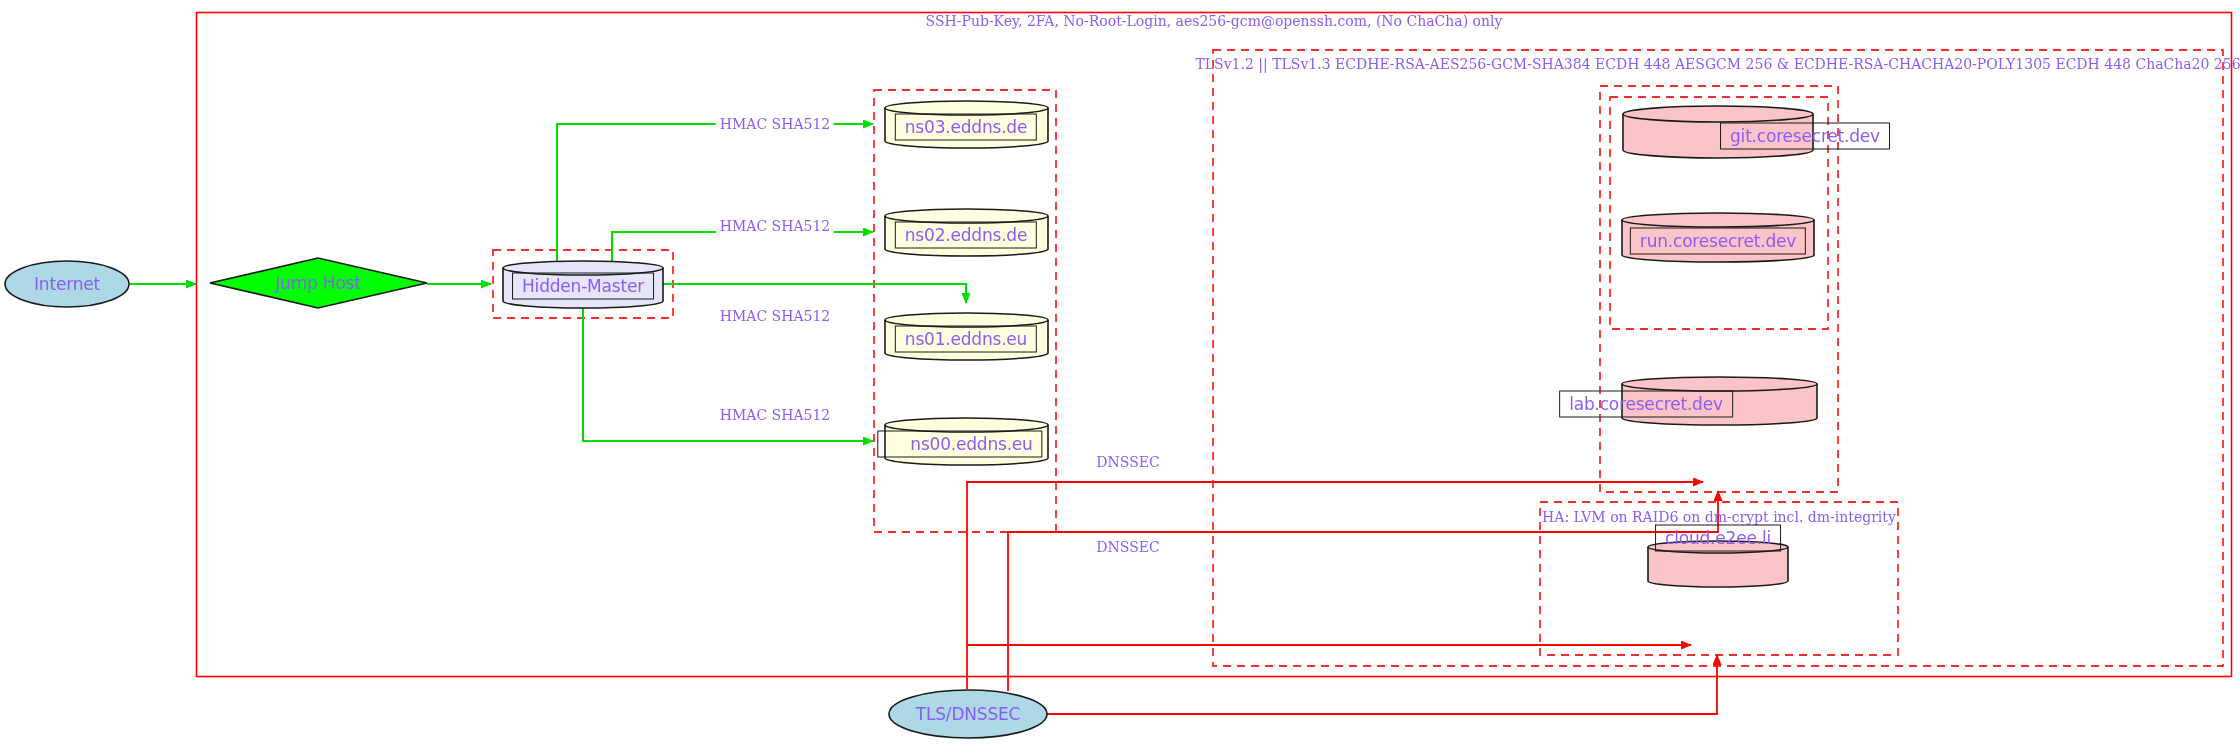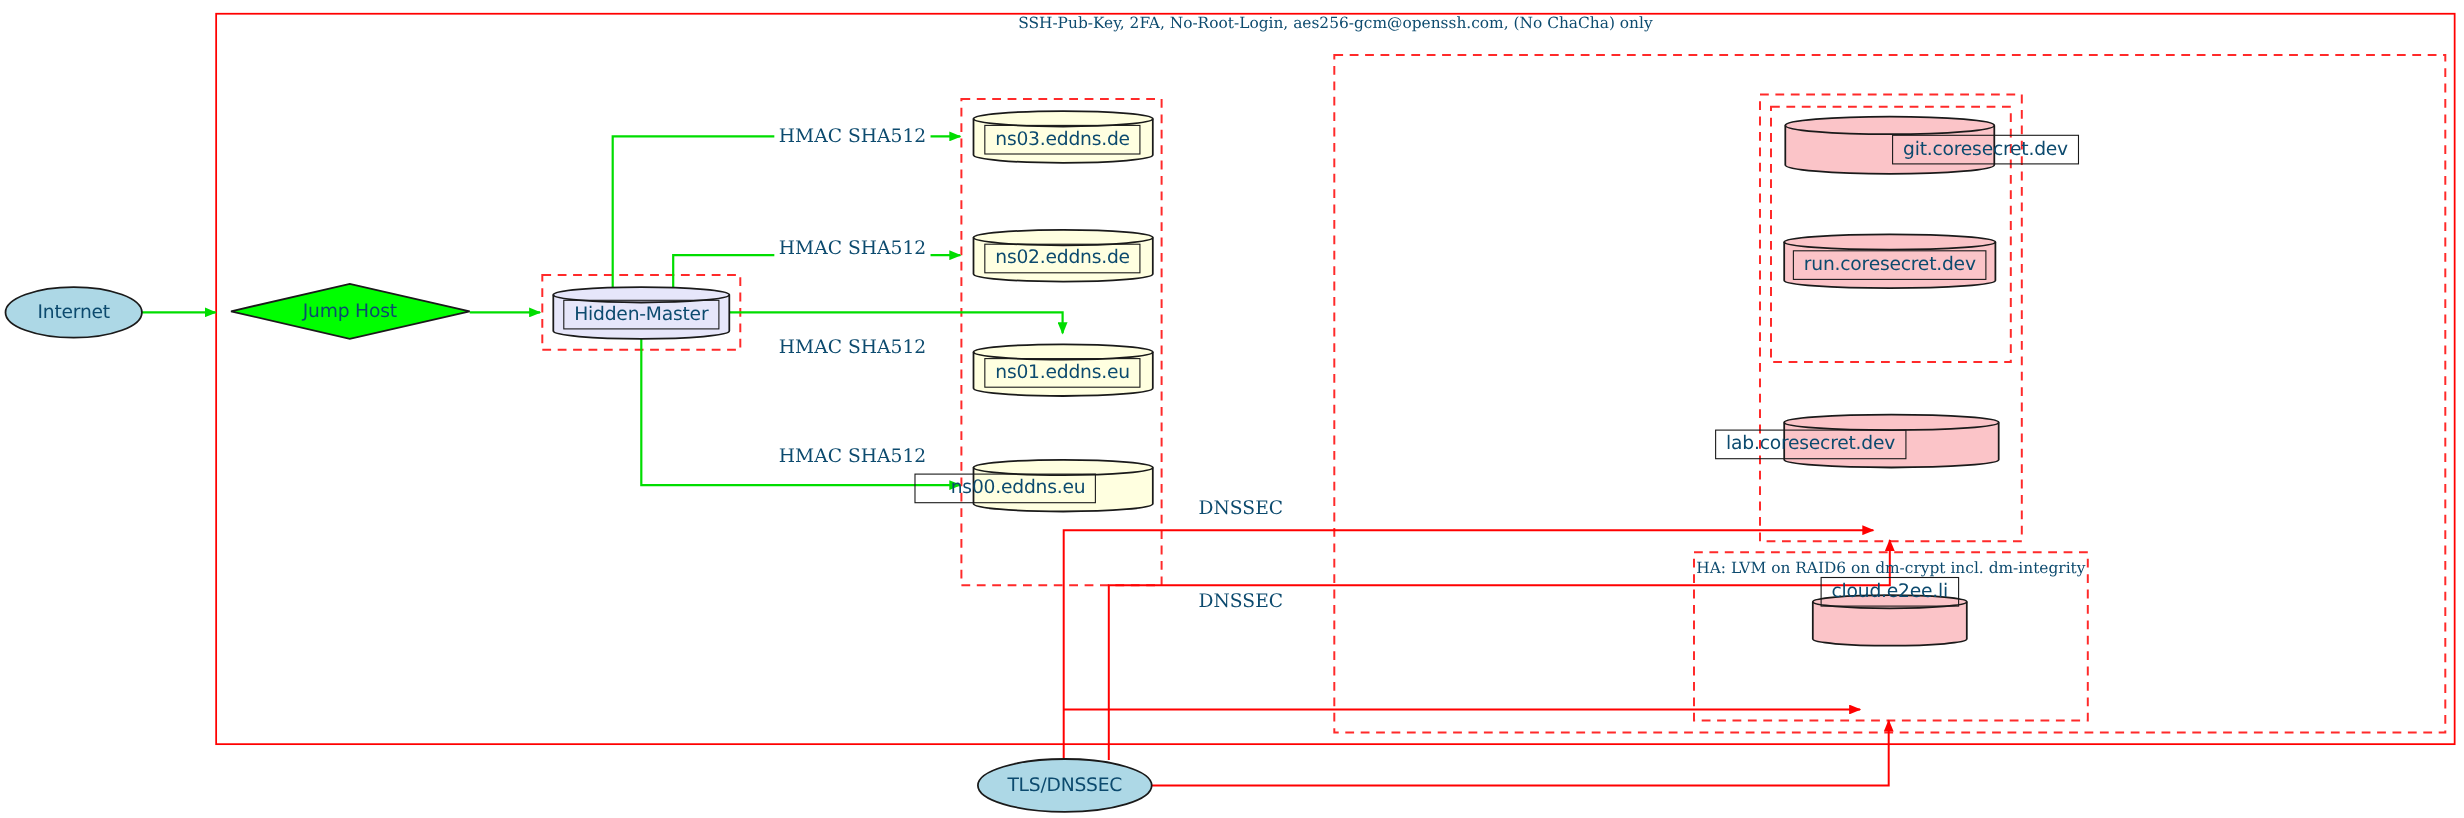--- a/index.html
+++ b/index.html
@@ -1,24 +1,24 @@
 <!DOCTYPE html>
 <html><head>
 <meta charset="utf-8">
 <style>
   html,body{margin:0;padding:0;background:#fff;}
   .canvas{position:relative;width:2240px;height:744px;background:#ffffff;overflow:hidden;
           font-family:"DejaVu Sans",sans-serif;}
   svg.overlay{position:absolute;left:0;top:0;}
-  .lbl{position:absolute;transform:translate(-50%,-50%);white-space:nowrap;color:#0c4a6e;}
+  .lbl{position:absolute;transform:translate(-50%,-50%);white-space:nowrap;color:#8b5cf6;}
   .node-lbl{font-family:"DejaVu Sans",sans-serif;font-size:17px;letter-spacing:-0.2px;}
   .boxed{border:1.4px solid #1a1a1a;padding:2px 9px 3px 9px;background:transparent;}
   .serif-lbl{font-family:"DejaVu Serif","Liberation Serif",serif;}
   .cluster-lbl{font-size:14px;}
-  .edge-lbl{font-size:17px;}
+  .edge-lbl{font-size:14px;}
   .white-bg{background:#ffffff;padding:0 4px;}
   .shape{stroke:#1a1a1a;stroke-width:1.6px;}
   .edge-g{stroke:#00dd00;stroke-width:2px;fill:none;}
   .edge-r{stroke:#ff0000;stroke-width:1.8px;fill:none;}
   .box-dash{fill:none;stroke:#ff2a2a;stroke-width:1.8px;stroke-dasharray:8 6;}
   .box-solid{fill:none;stroke:#ff0000;stroke-width:1.6px;}
 </style>
 </head>
 <body>
 
@@ -81,35 +81,36 @@
     <path class="shape" d="M1622,384 A97.5,7 0 0 1 1817,384 L1817,418 A97.5,7 0 0 1 1622,418 Z" fill="#fbc4c8"></path>
     <path class="shape" fill="none" d="M1622,384 A97.5,7 0 0 0 1817,384"></path>
 
     <path class="shape" d="M1648,547 A70,6 0 0 1 1788,547 L1788,581 A70,6 0 0 1 1648,581 Z" fill="#fbc4c8"></path>
     <path class="shape" fill="none" d="M1648,547 A70,6 0 0 0 1788,547"></path>
 
     <ellipse class="shape" cx="968" cy="714" rx="79" ry="24" fill="#add8e6"></ellipse>
   </svg>
 
   <span class="lbl serif-lbl cluster-lbl" style="left:1214px;top:21px;">SSH-Pub-Key, 2FA, No-Root-Login, aes256-gcm@openssh.com, (No ChaCha) only</span>
+  <span class="lbl serif-lbl cluster-lbl" style="left:1718px;top:64px;">TLSv1.2 || TLSv1.3 ECDHE-RSA-AES256-GCM-SHA384 ECDH 448 AESGCM 256 &amp; ECDHE-RSA-CHACHA20-POLY1305 ECDH 448 ChaCha20 256</span>
   <span class="lbl serif-lbl cluster-lbl" style="left:1719px;top:517px;">HA: LVM on RAID6 on dm-crypt incl. dm-integrity</span>
 
   <span class="lbl serif-lbl edge-lbl white-bg" style="left:775px;top:124px;">HMAC SHA512</span>
   <span class="lbl serif-lbl edge-lbl white-bg" style="left:775px;top:226px;">HMAC SHA512</span>
   <span class="lbl serif-lbl edge-lbl" style="left:775px;top:316px;">HMAC SHA512</span>
   <span class="lbl serif-lbl edge-lbl" style="left:775px;top:415px;">HMAC SHA512</span>
   <span class="lbl serif-lbl edge-lbl" style="left:1128px;top:462px;">DNSSEC</span>
   <span class="lbl serif-lbl edge-lbl" style="left:1128px;top:547px;">DNSSEC</span>
 
   <span class="lbl node-lbl" style="left:67px;top:284px;">Internet</span>
   <span class="lbl node-lbl" style="left:318px;top:283px;">Jump Host</span>
   <span class="lbl node-lbl boxed" style="left:583px;top:286px;">Hidden-Master</span>
   <span class="lbl node-lbl boxed" style="left:966px;top:127px;">ns03.eddns.de</span>
   <span class="lbl node-lbl boxed" style="left:966px;top:235px;">ns02.eddns.de</span>
   <span class="lbl node-lbl boxed" style="left:966px;top:339px;">ns01.eddns.eu</span>
-  <span class="lbl node-lbl boxed" style="left:914px;top:444px;padding-left:32px;">ns00.eddns.eu</span>
+  <span class="lbl node-lbl boxed" style="left:960px;top:444px;padding-left:32px;">ns00.eddns.eu</span>
   <span class="lbl node-lbl boxed" style="left:1805px;top:136px;">git.coresecret.dev</span>
   <span class="lbl node-lbl boxed" style="left:1718px;top:241px;">run.coresecret.dev</span>
   <span class="lbl node-lbl boxed" style="left:1646px;top:404px;">lab.coresecret.dev</span>
   <span class="lbl node-lbl boxed" style="left:1718px;top:538px;">cloud.e2ee.li</span>
   <span class="lbl node-lbl" style="left:968px;top:714px;">TLS/DNSSEC</span>
 
 </div>
 
 </body></html>

